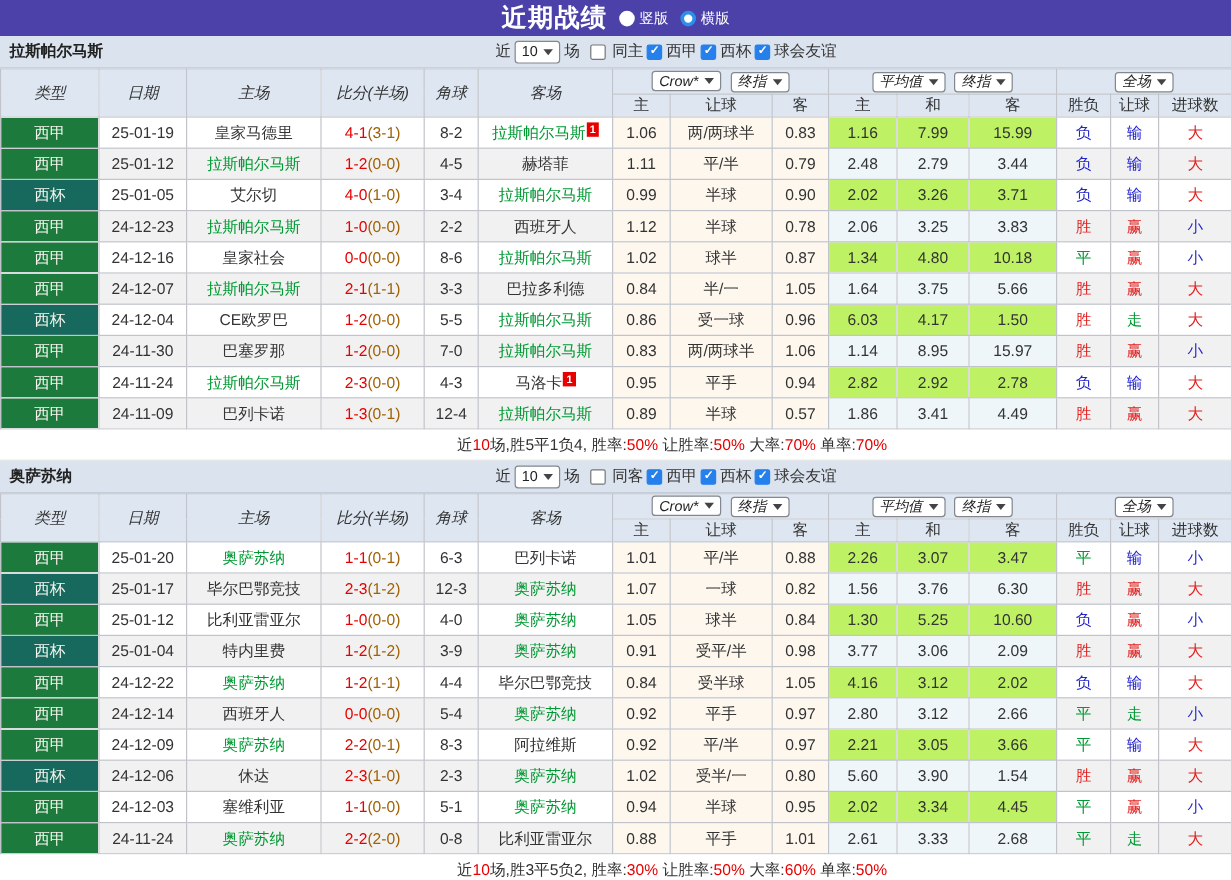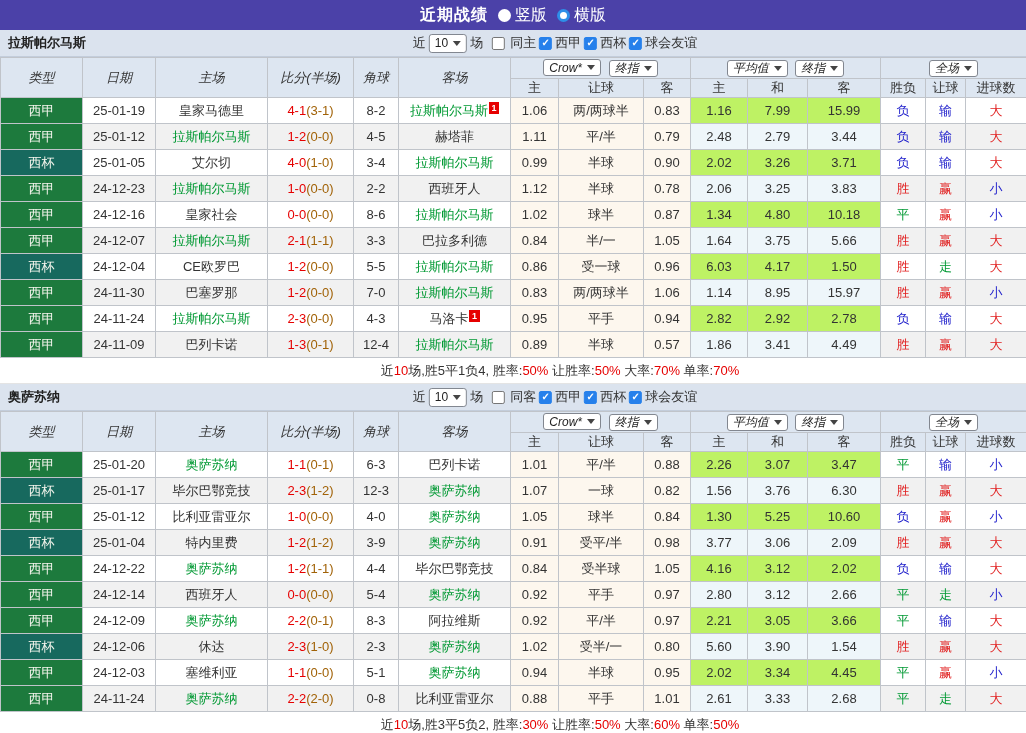--- a/index.html
+++ b/index.html
@@ -8,22 +8,22 @@
     font-family:"Liberation Sans", sans-serif;
     background:#fff; color:#333;
   }
   .page { width:1026px; height:733px; }
 
   
   .topbar {
     height:30px; background:#4b41a8; color:#fff;
     display:flex; align-items:center; justify-content:center; gap:10px;
   }
-  .topbar .title { font-size:16px; font-weight:bold; letter-spacing:1px; }
-  .radio-lbl { display:inline-flex; align-items:center; gap:4px; font-size:16px; cursor:pointer; }
+  .topbar .title { font-size:21px; font-weight:bold; letter-spacing:1px; }
+  .radio-lbl { display:inline-flex; align-items:center; gap:4px; font-size:12px; cursor:pointer; }
   .radio { width:13px; height:13px; border-radius:50%; background:#fff; display:inline-block; }
   .radio.checked { width:13px; height:13px; background:#fff; border:3.5px solid #2e8fe8; }
 
   
   .filterbar {
     height:27px; background:#dbe3ee; position:relative;
     display:flex; align-items:center; font-size:13px;
     border-bottom:1px solid #c3cddb;
   }
   .teamname { font-weight:bold; margin-left:8px; color:#222; }

